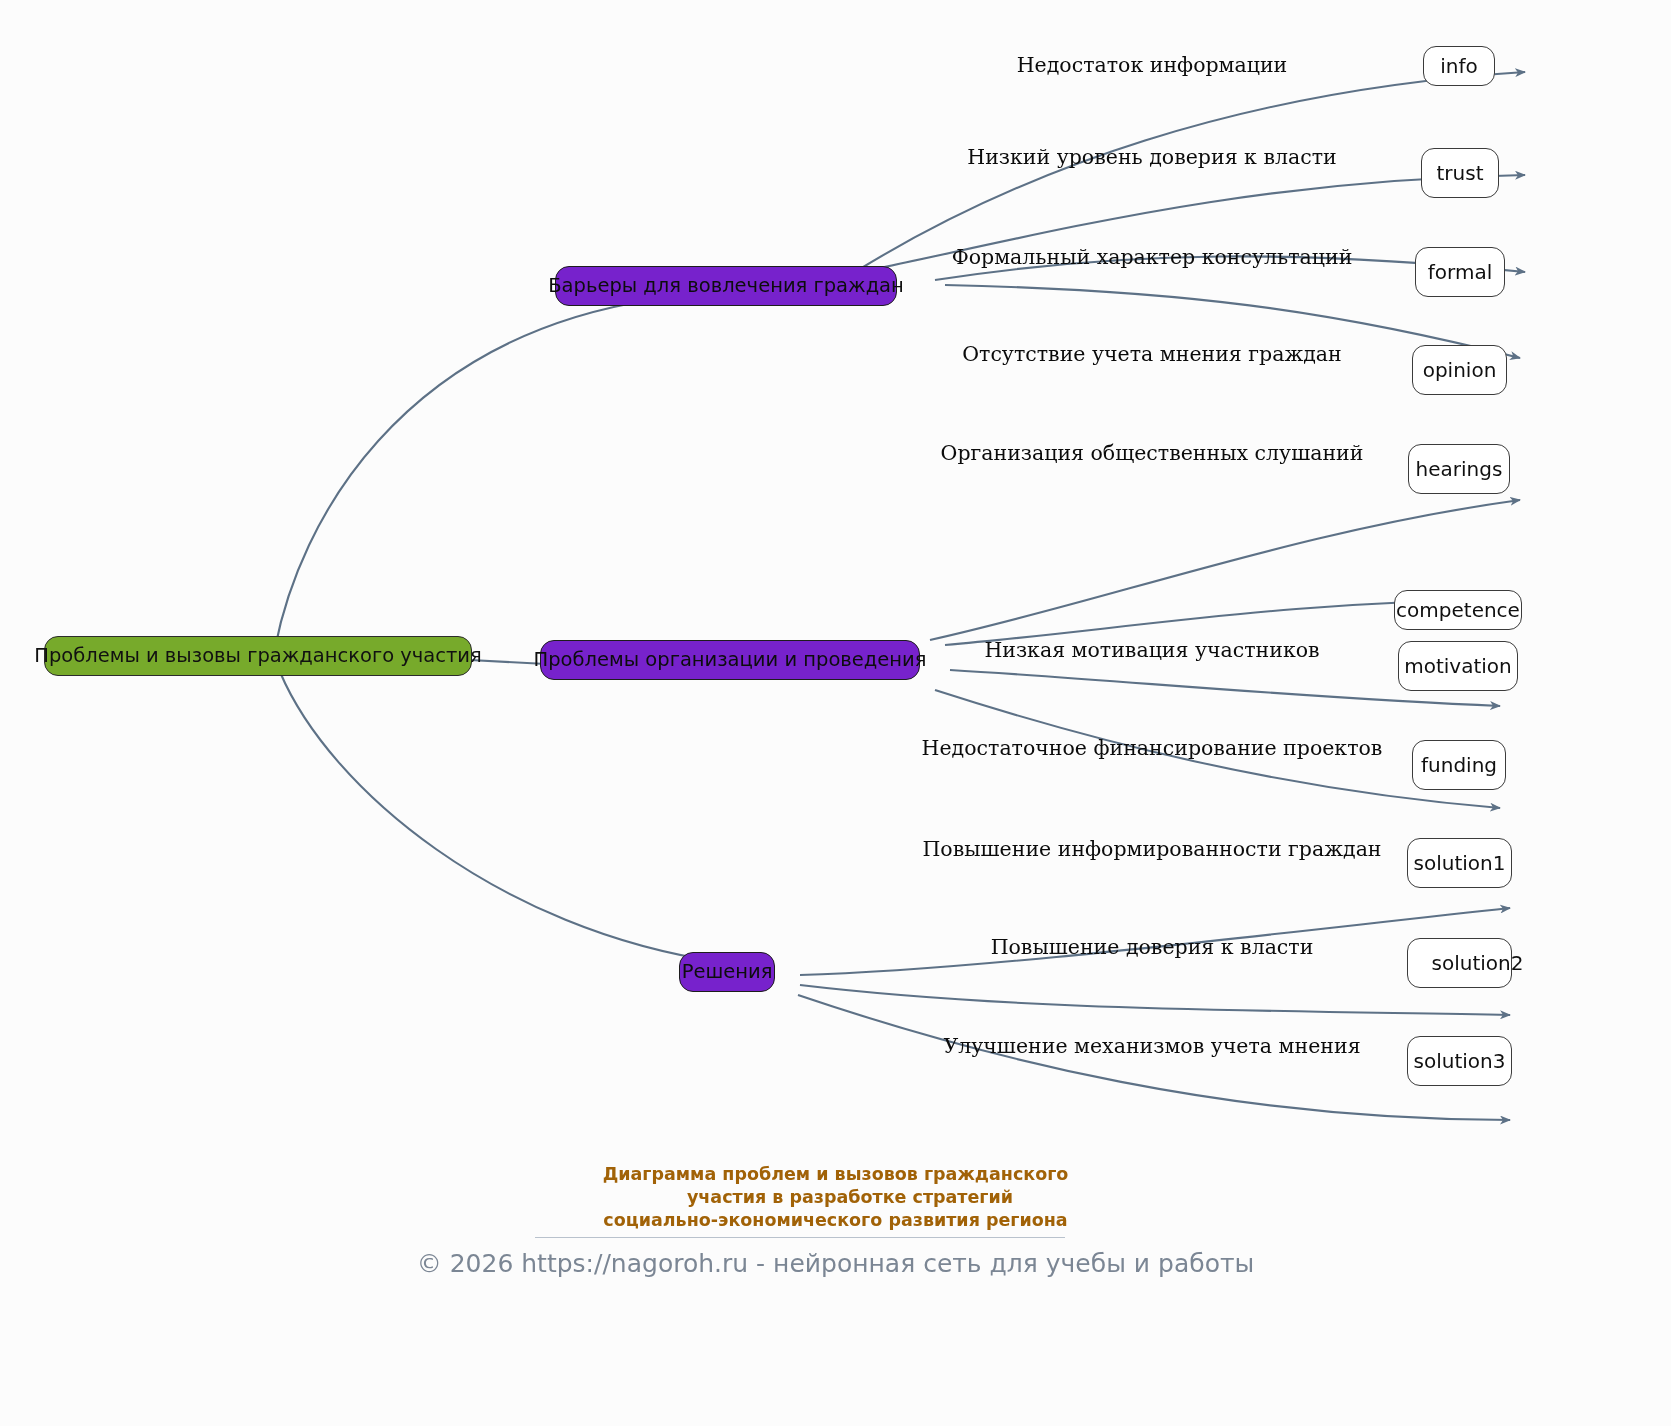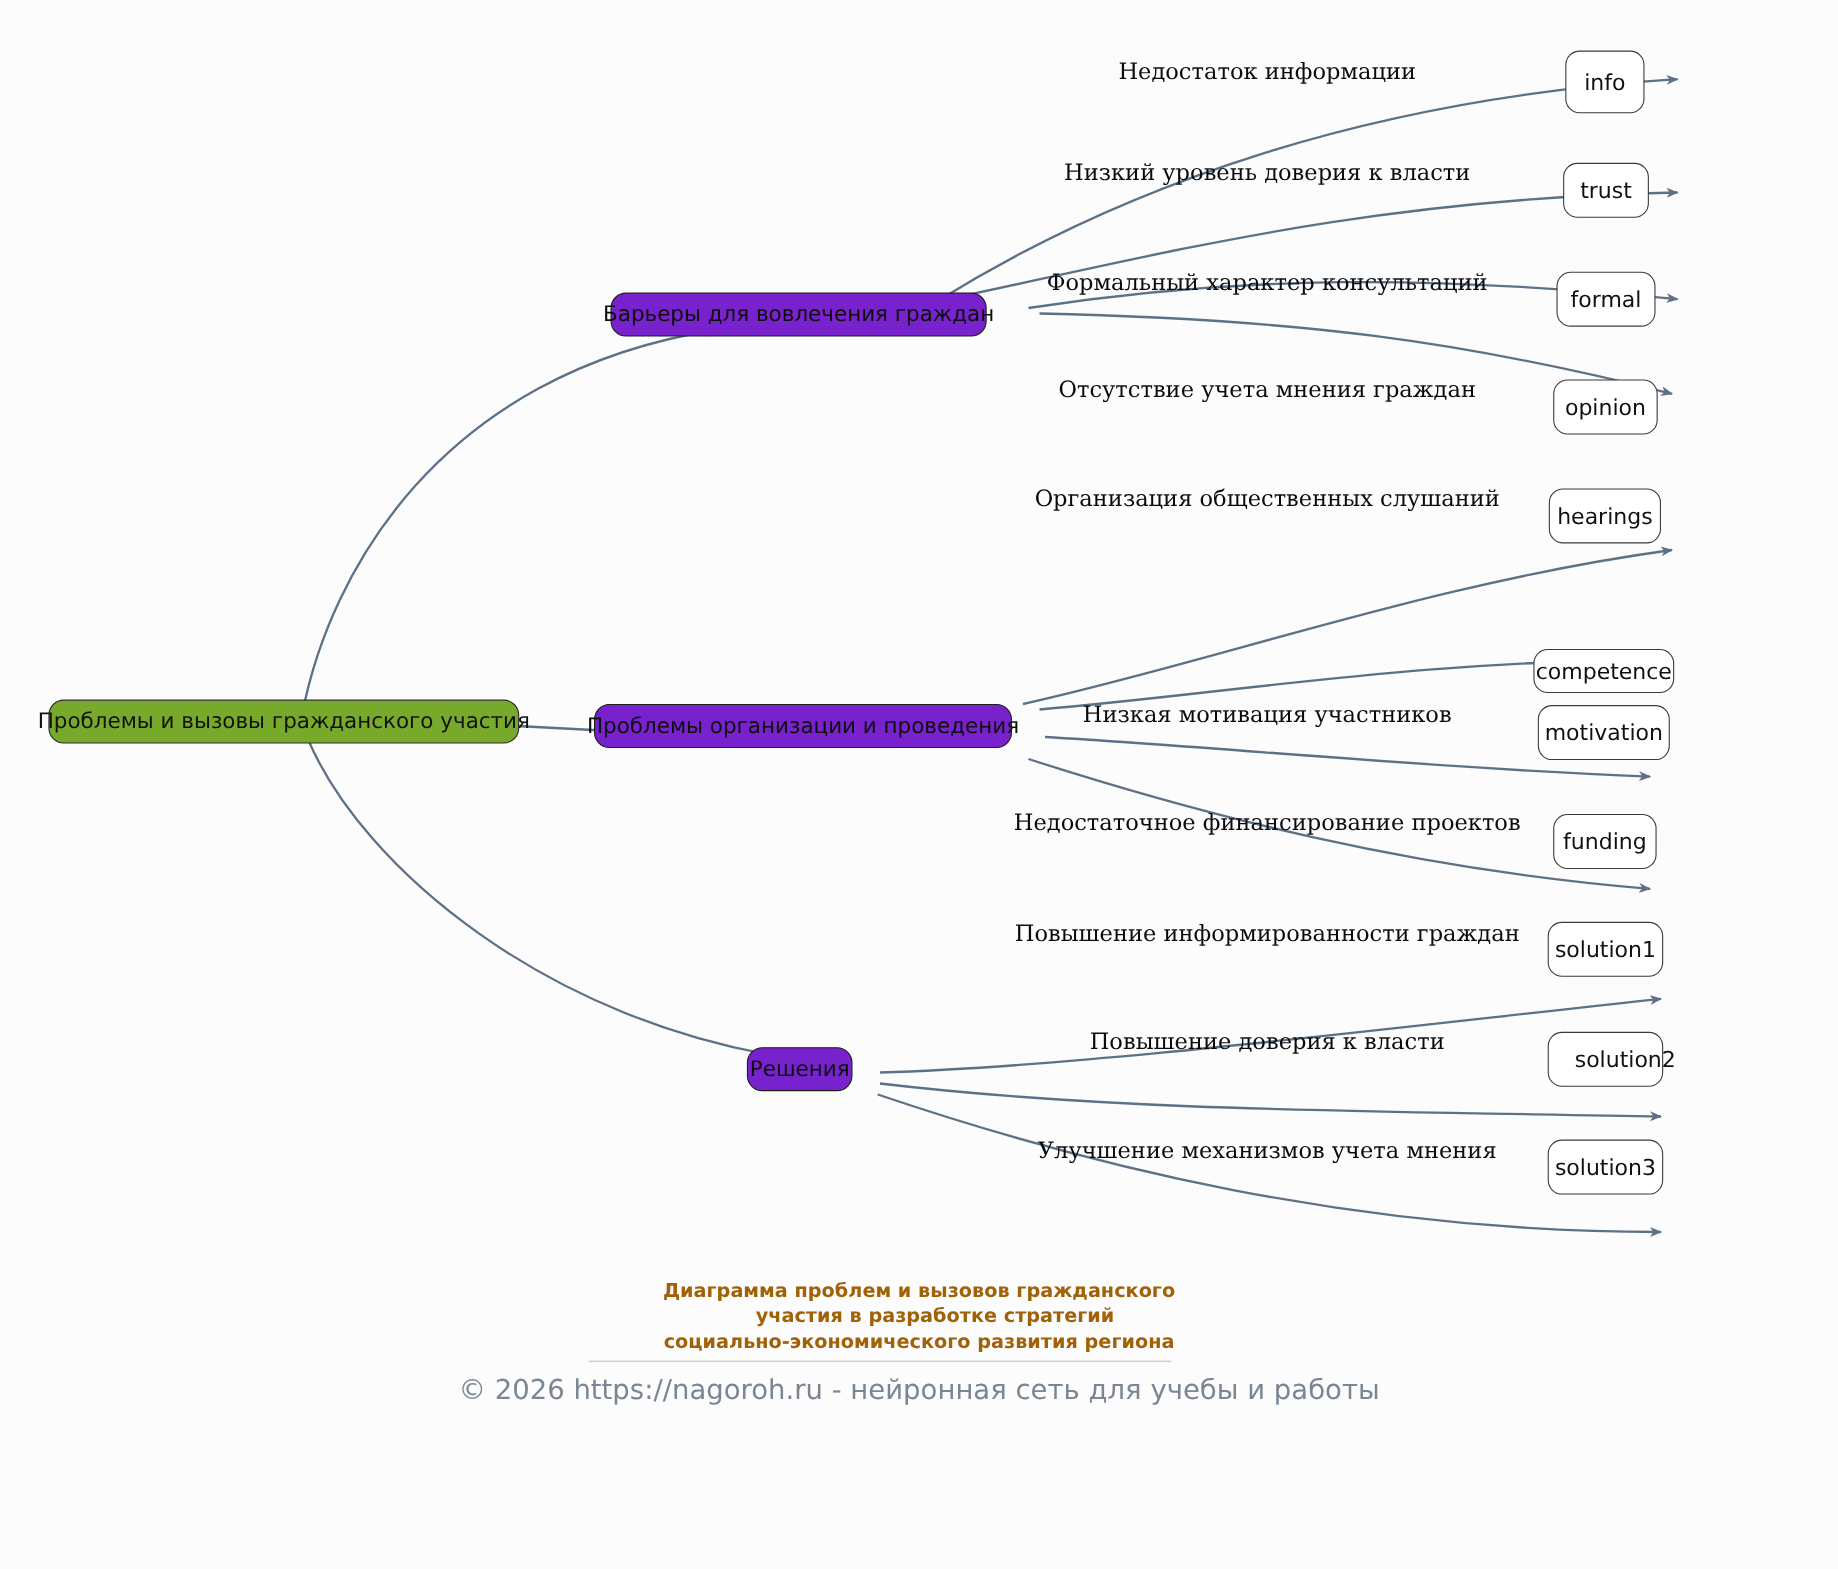--- a/index.html
+++ b/index.html
@@ -131,21 +131,21 @@
   </div>
 
   <div class="node node-branch" style="left:540px; top:640px; width:380px; height:40px;">
     <span>Проблемы организации и проведения</span>
   </div>
 
   <div class="node node-branch" style="left:679px; top:952px; width:96px; height:40px;">
     <span>Решения</span>
   </div>
 
-  <div class="node node-leaf" style="left:1423px; top:46px; width:72px; height:57px;">
+  <div class="node node-leaf" style="left:1423px; top:46px; width:72px; height:40px;">
     <span>info</span>
   </div>
   <div class="node node-leaf" style="left:1421px; top:148px; width:78px; height:50px;">
     <span>trust</span>
   </div>
   <div class="node node-leaf" style="left:1415px; top:247px; width:90px; height:50px;">
     <span>formal</span>
   </div>
   <div class="node node-leaf" style="left:1412px; top:345px; width:95px; height:50px;">
     <span>opinion</span>

